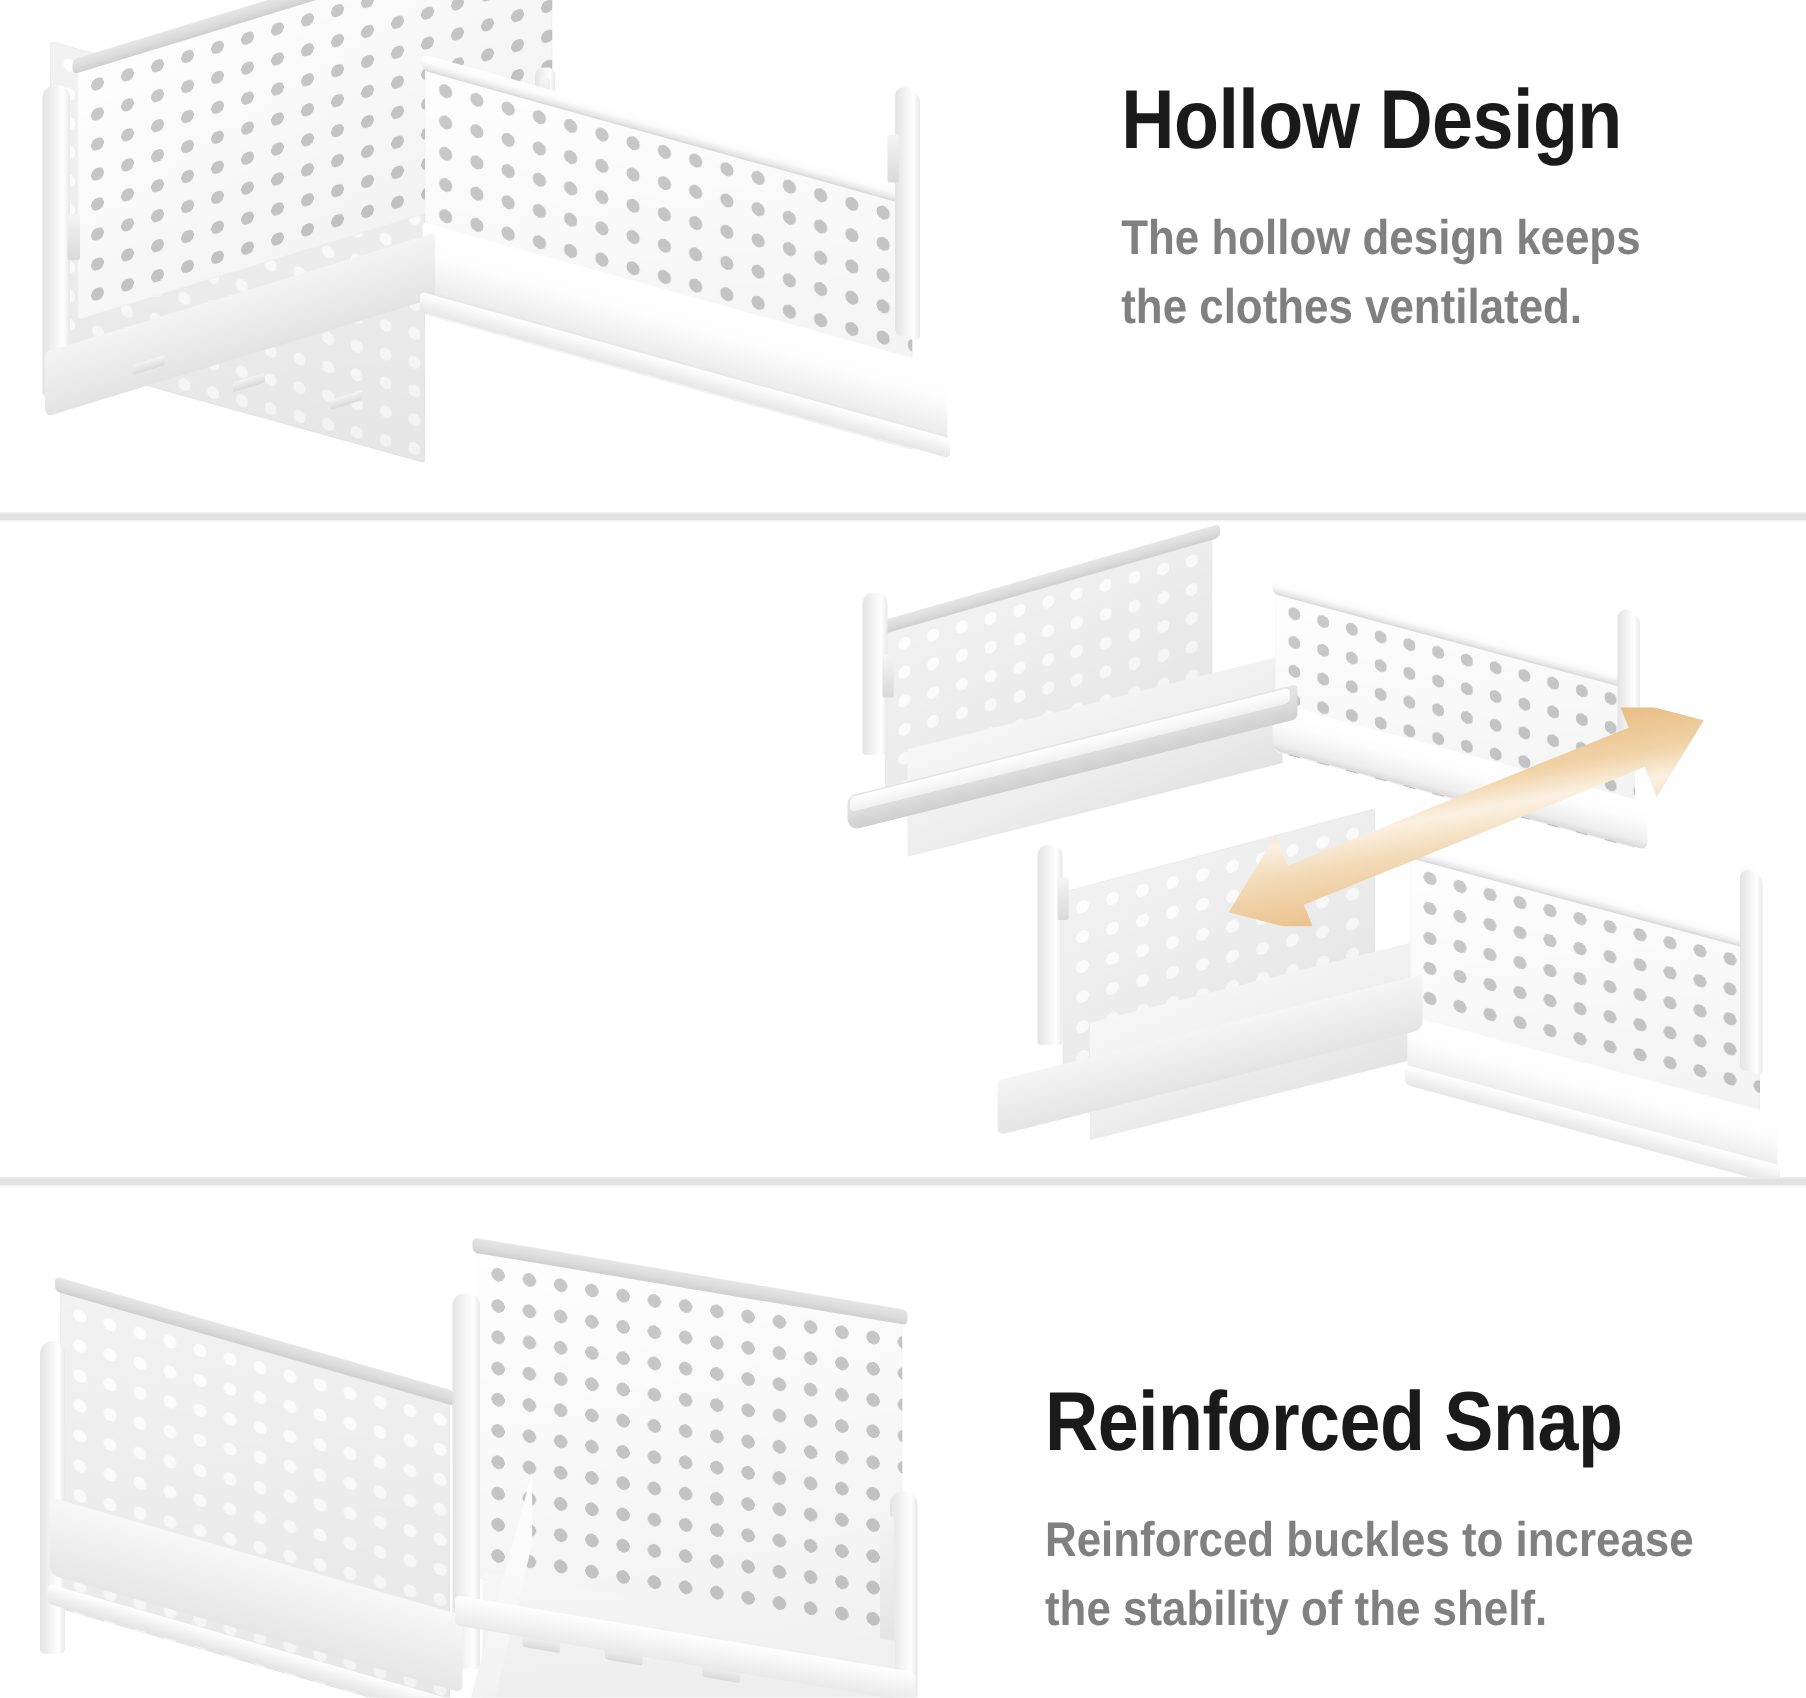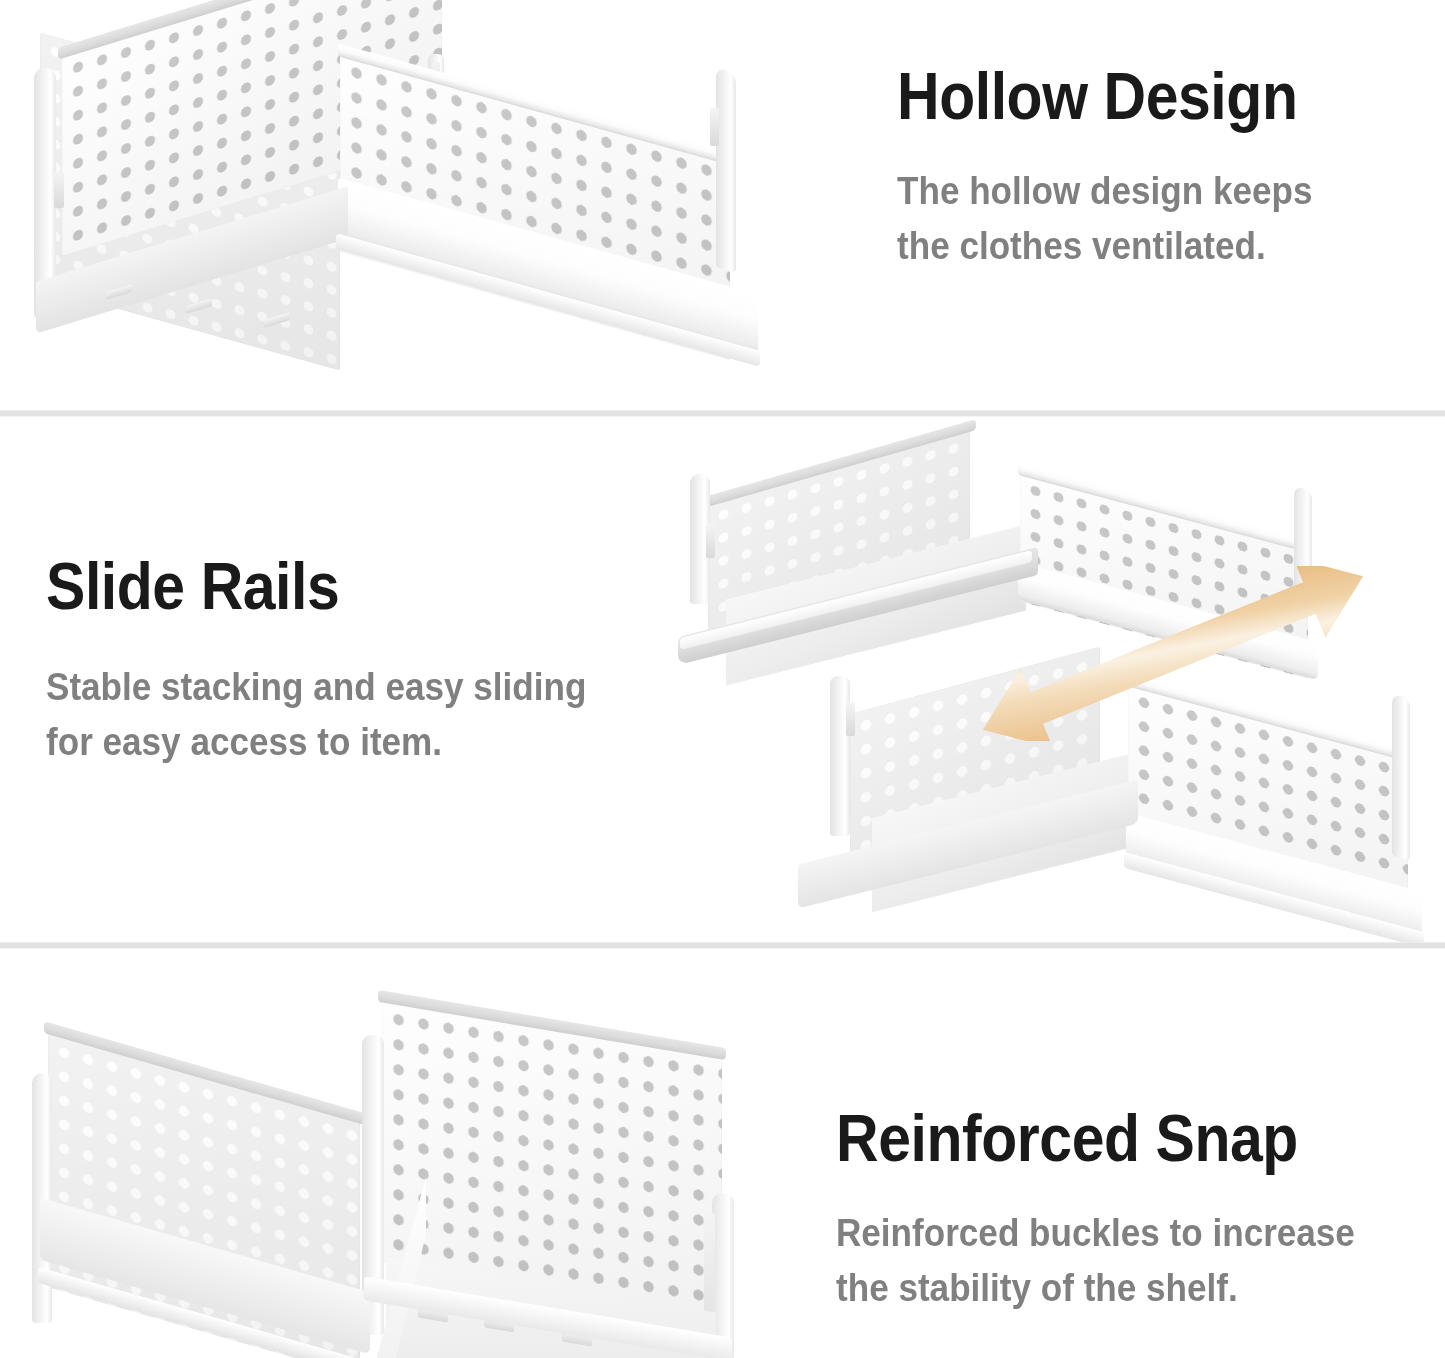--- a/index.html
+++ b/index.html
@@ -186,30 +186,20 @@
       <h2 class="heading">Hollow Design</h2>
       <p class="body">
         <span class="txt-wrap">The hollow design keeps</span>
         <span class="txt-wrap">the clothes ventilated.</span>
       </p>
     </div>
   </section>
 
   <div class="divider" id="divider-1"></div>
 
-  <section class="panel" id="panel-slide">
-
-    <div class="textblock" id="text-slide" style="top:135px;">
-      <h2 class="heading">Slide Rails</h2>
-      <p class="body">
-        <span class="txt-wrap">Stable stacking and easy sliding</span>
-        <span class="txt-wrap">for easy access to item.</span>
-      </p>
-    </div>
-  </section>
 
   <div class="basket-stage" style="left:672px; top:452px; width:773px; height:470px;">
 
     <div class="wall dim shade" style="left:36px; top:14px; width:262px; height:132px; transform:skewY(-16deg); background-size:23px 23px;"></div>
     <div class="rail grey" style="left:32px; top:6px; width:272px; height:11px; transform:skewY(-16deg);"></div>
 
     <div class="post" style="left:18px; top:22px; width:20px; height:130px; border-radius:9px 9px 3px 3px;"></div>
     <div class="tab" style="left:34px; top:72px; width:9px; height:34px;"></div>
 
     <div class="floor" style="left:54px; top:110px; width:300px; height:86px; transform:skewY(-14deg);"></div>

